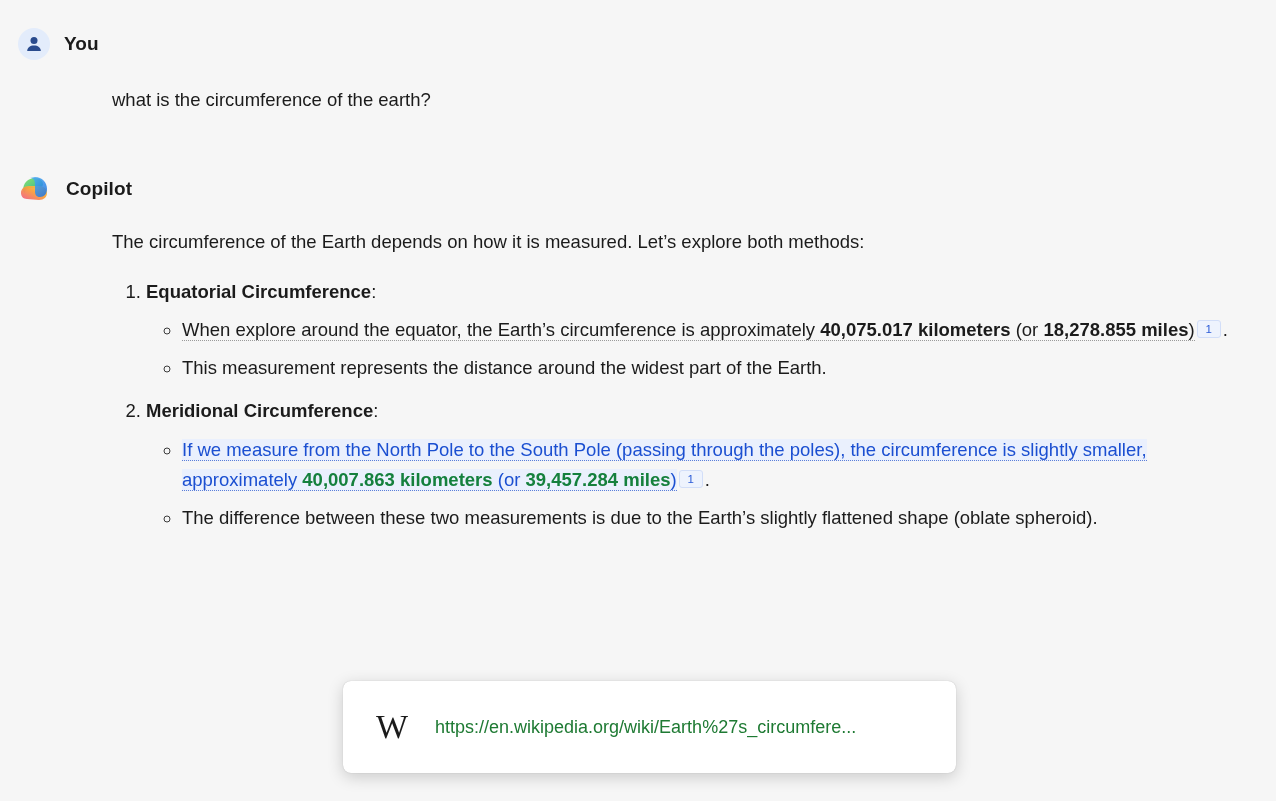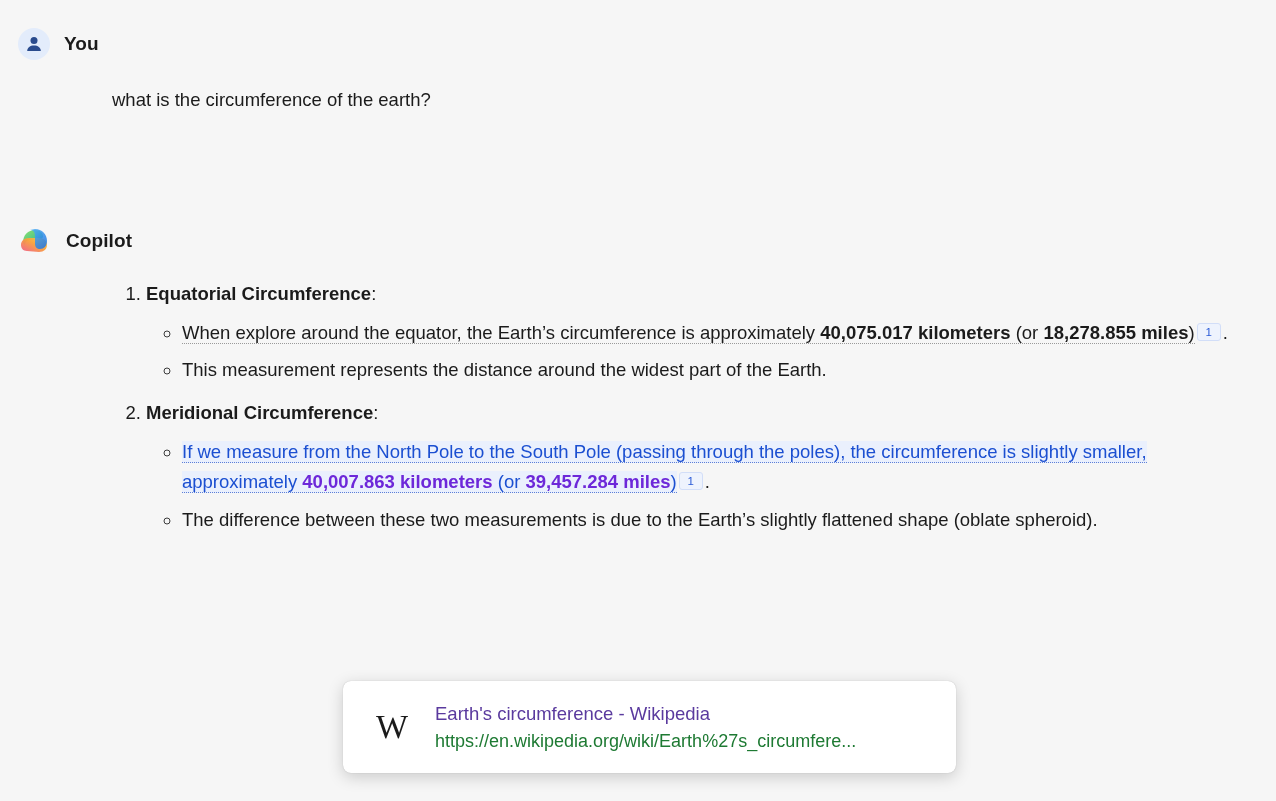--- a/index.html
+++ b/index.html
@@ -65,21 +65,21 @@
     padding-left: 112px;
     padding-right: 30px;
     font-size: 18.5px;
     line-height: 1.55;
     color: #1b1b1b;
   }
 
   #user-message { margin-top: 28px; }
   #user-message .msg-body { margin-top: 26px; }
 
-  #copilot-message { margin-top: 110px; }
+  #copilot-message { margin-top: 58px; }
   #copilot-message .msg-body { margin-top: 22px; }
 
   .intro-line {
     margin: 0;
     font-size: 18.5px;
     line-height: 1.5;
   }
 
   ol.steps {
     margin: 22px 0 0 0;
@@ -117,21 +117,21 @@
 
   
   .fact {
     border-bottom: 1px dotted #9a9a9a;
   }
   .fact.selected {
     color: #1b4fd1;
     background: #eaf0fd;
     border-bottom: 1px dotted #5d7fd6;
   }
-  .fact.selected b { color: #6d28d9; }
+  .fact.selected b { color: #15803d; }
 
   
   .cite {
     display: inline-block;
     min-width: 14px;
     padding: 1px 4px 1px 4px;
     margin: 0 2px;
     font-size: 11.5px;
     line-height: 14px;
     color: #2b5bd7;
@@ -233,20 +233,21 @@
           </defs>
           <path d="M5 19 C5 11 10 6 17 6 C22 6 25 9 25 12 C25 15 22 16 19 16 L13 16 C9 16 7 18 7 21 Z" fill="url(#cg2)"></path>
           <path d="M9 27 C5 27 3 24 3 21 C3 17 6 14 11 14 L21 14 C26 14 29 17 29 21 C29 25 26 28 21 28 Z" fill="url(#cg3)" opacity="0.95"></path>
           <path d="M17 5 C24 5 29 10 29 17 C29 22 26 25 22 25 C19 25 17 23 17 20 L17 12 C17 8 15 6 12 6 Z" fill="url(#cg1)" opacity="0.85"></path>
         </svg>
       </div>
       <div class="sender-name">Copilot</div>
     </div>
 
     <div class="msg-body">
+      <p class="intro-line">The circumference of the Earth depends on how it is measured. Let’s explore both methods:</p>
 
       <ol class="steps">
 
         <li>
           <span class="step-title">Equatorial Circumference</span><span>:</span>
           <ul class="sub">
             <li>
               <span class="fact"><span>When explore around the equator, the Earth’s circumference is approximately </span><b>40,075.017 kilometers</b><span> (or </span><b>18,278.855 miles</b><span>)</span></span><span class="cite">1</span><span>.</span>
             </li>
             <li>
@@ -267,18 +268,17 @@
           </ul>
         </li>
 
       </ol>
     </div>
   </div>
 
   <div class="cite-card">
     <div class="favicon">W</div>
     <div class="cc-text">
-      <div class="cc-title">Earth's circumference - Wikipedia</div>
       <div class="cc-url">https://en.wikipedia.org/wiki/Earth%27s_circumfere...</div>
     </div>
   </div>
 
 </div>
 
 </body></html>

